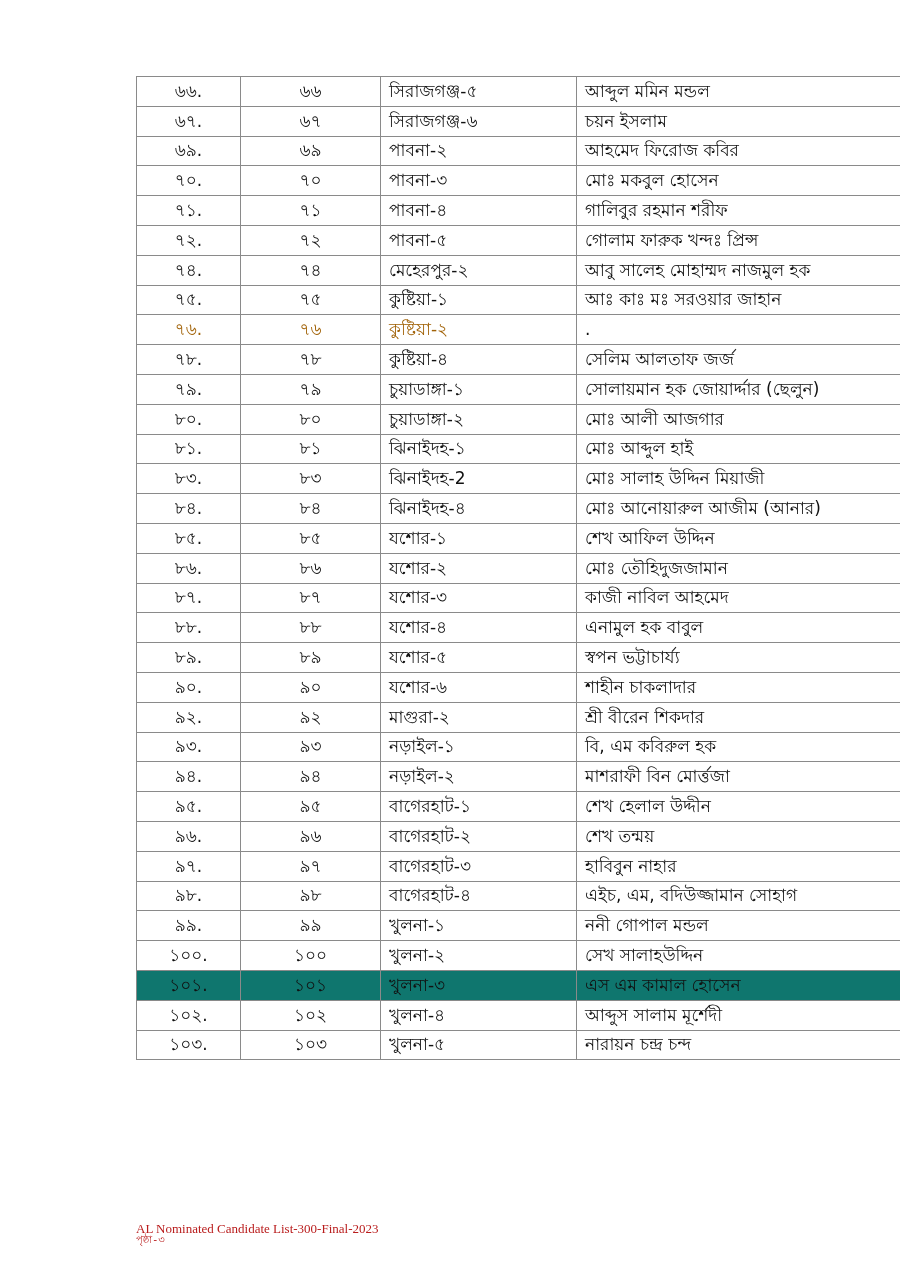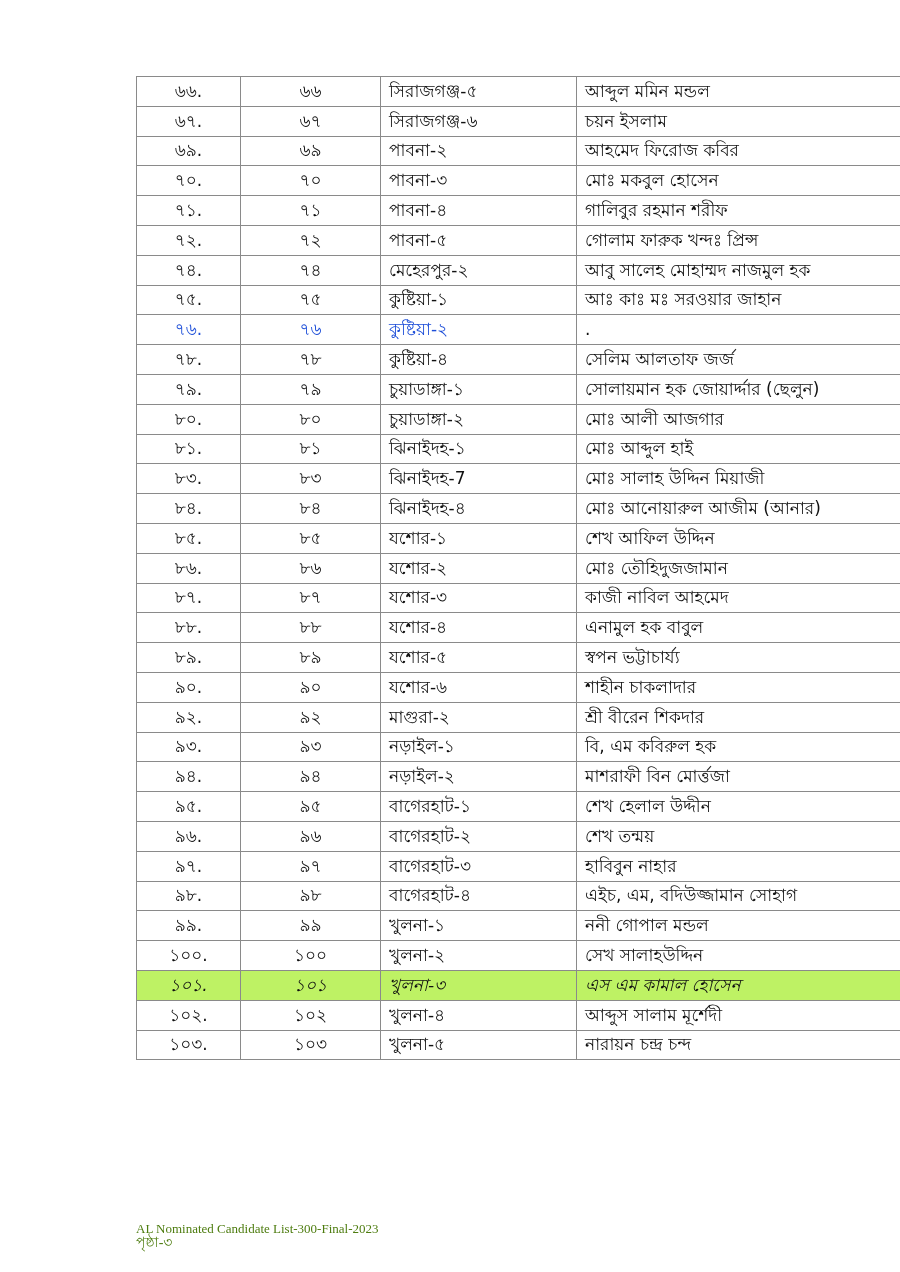--- a/index.html
+++ b/index.html
@@ -39,32 +39,32 @@
       white-space: nowrap;
       overflow: hidden;
       vertical-align: middle;
     }
     table.list col.c1 { width: 104px; }
     table.list col.c2 { width: 140px; }
     table.list col.c3 { width: 196px; }
     table.list col.c4 { width: 356px; }
     td.sl, td.no { text-align: center; }
     td.seat, td.name { text-align: left; padding-left: 8px !important; }
-    tr.red td.sl, tr.red td.no, tr.red td.seat { color: #1d4ed8; }
-    tr.hl td { background: #bef264; font-style: italic; }
+    tr.red td.sl, tr.red td.no, tr.red td.seat { color: #a16207; }
+    tr.hl td { background: #0f766e; }
     .footer {
       position: absolute;
       left: 82px;
       top: 1222px;
       font-family: "Liberation Serif", serif;
       font-size: 13px;
-      color: #4d7c0f;
+      color: #b91c1c;
       line-height: 1.05;
     }
-    .footer .pg { font-family: Liberation Serif, serif; font-size: 14px; }
+    .footer .pg { font-family: Liberation Mono, monospace; font-size: 10px; }
   </style>
 </head>
 <body>
 
 <div class="page">
   <table class="list">
     <colgroup>
       <col class="c1">
         <col class="c2">
         <col class="c3">
@@ -145,21 +145,21 @@
         </tr>
         <tr>
           <td class="sl">৮১.</td>
           <td class="no">৮১</td>
           <td class="seat">ঝিনাইদহ-১</td>
           <td class="name">মোঃ আব্দুল হাই</td>
         </tr>
         <tr>
           <td class="sl">৮৩.</td>
           <td class="no">৮৩</td>
-          <td class="seat">ঝিনাইদহ-7</td>
+          <td class="seat">ঝিনাইদহ-2</td>
           <td class="name">মোঃ সালাহ উদ্দিন মিয়াজী</td>
         </tr>
         <tr>
           <td class="sl">৮৪.</td>
           <td class="no">৮৪</td>
           <td class="seat">ঝিনাইদহ-৪</td>
           <td class="name">মোঃ আনোয়ারুল আজীম (আনার)</td>
         </tr>
         <tr>
           <td class="sl">৮৫.</td>

